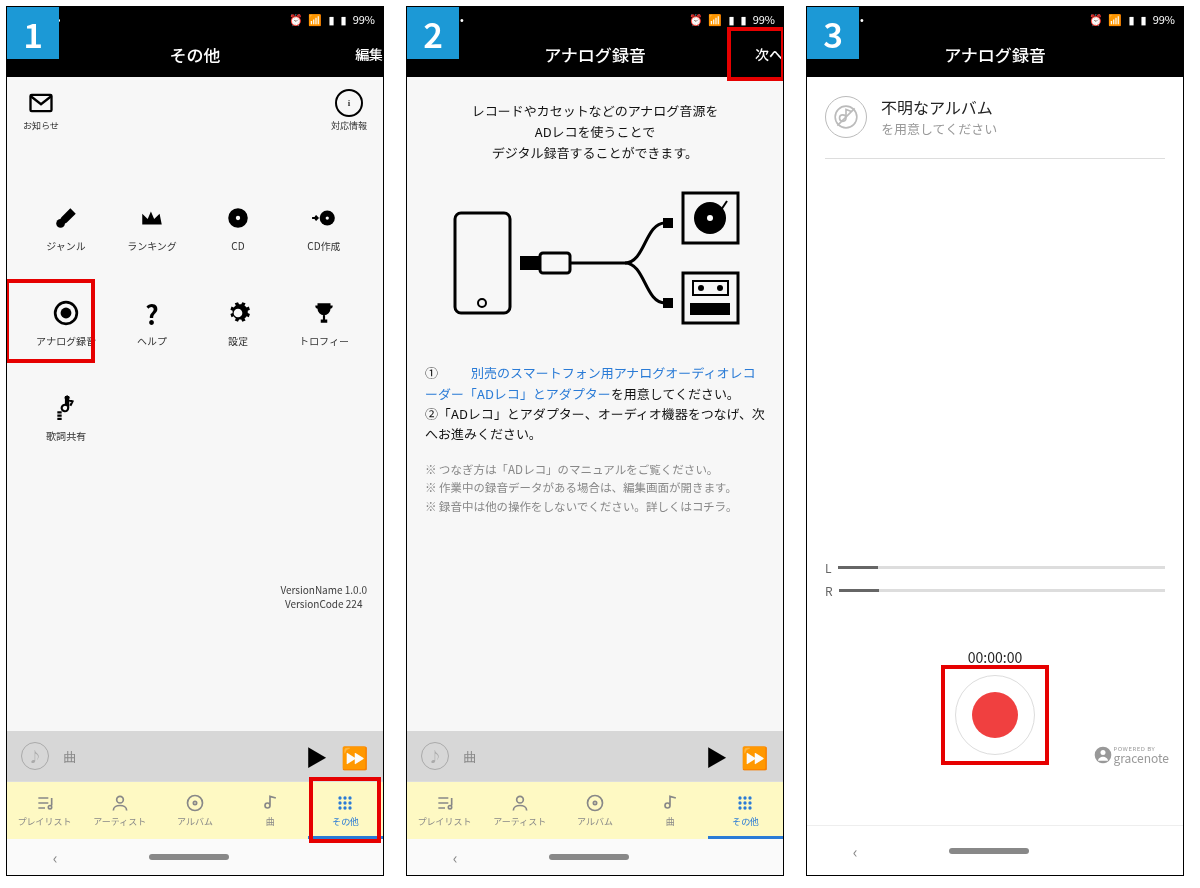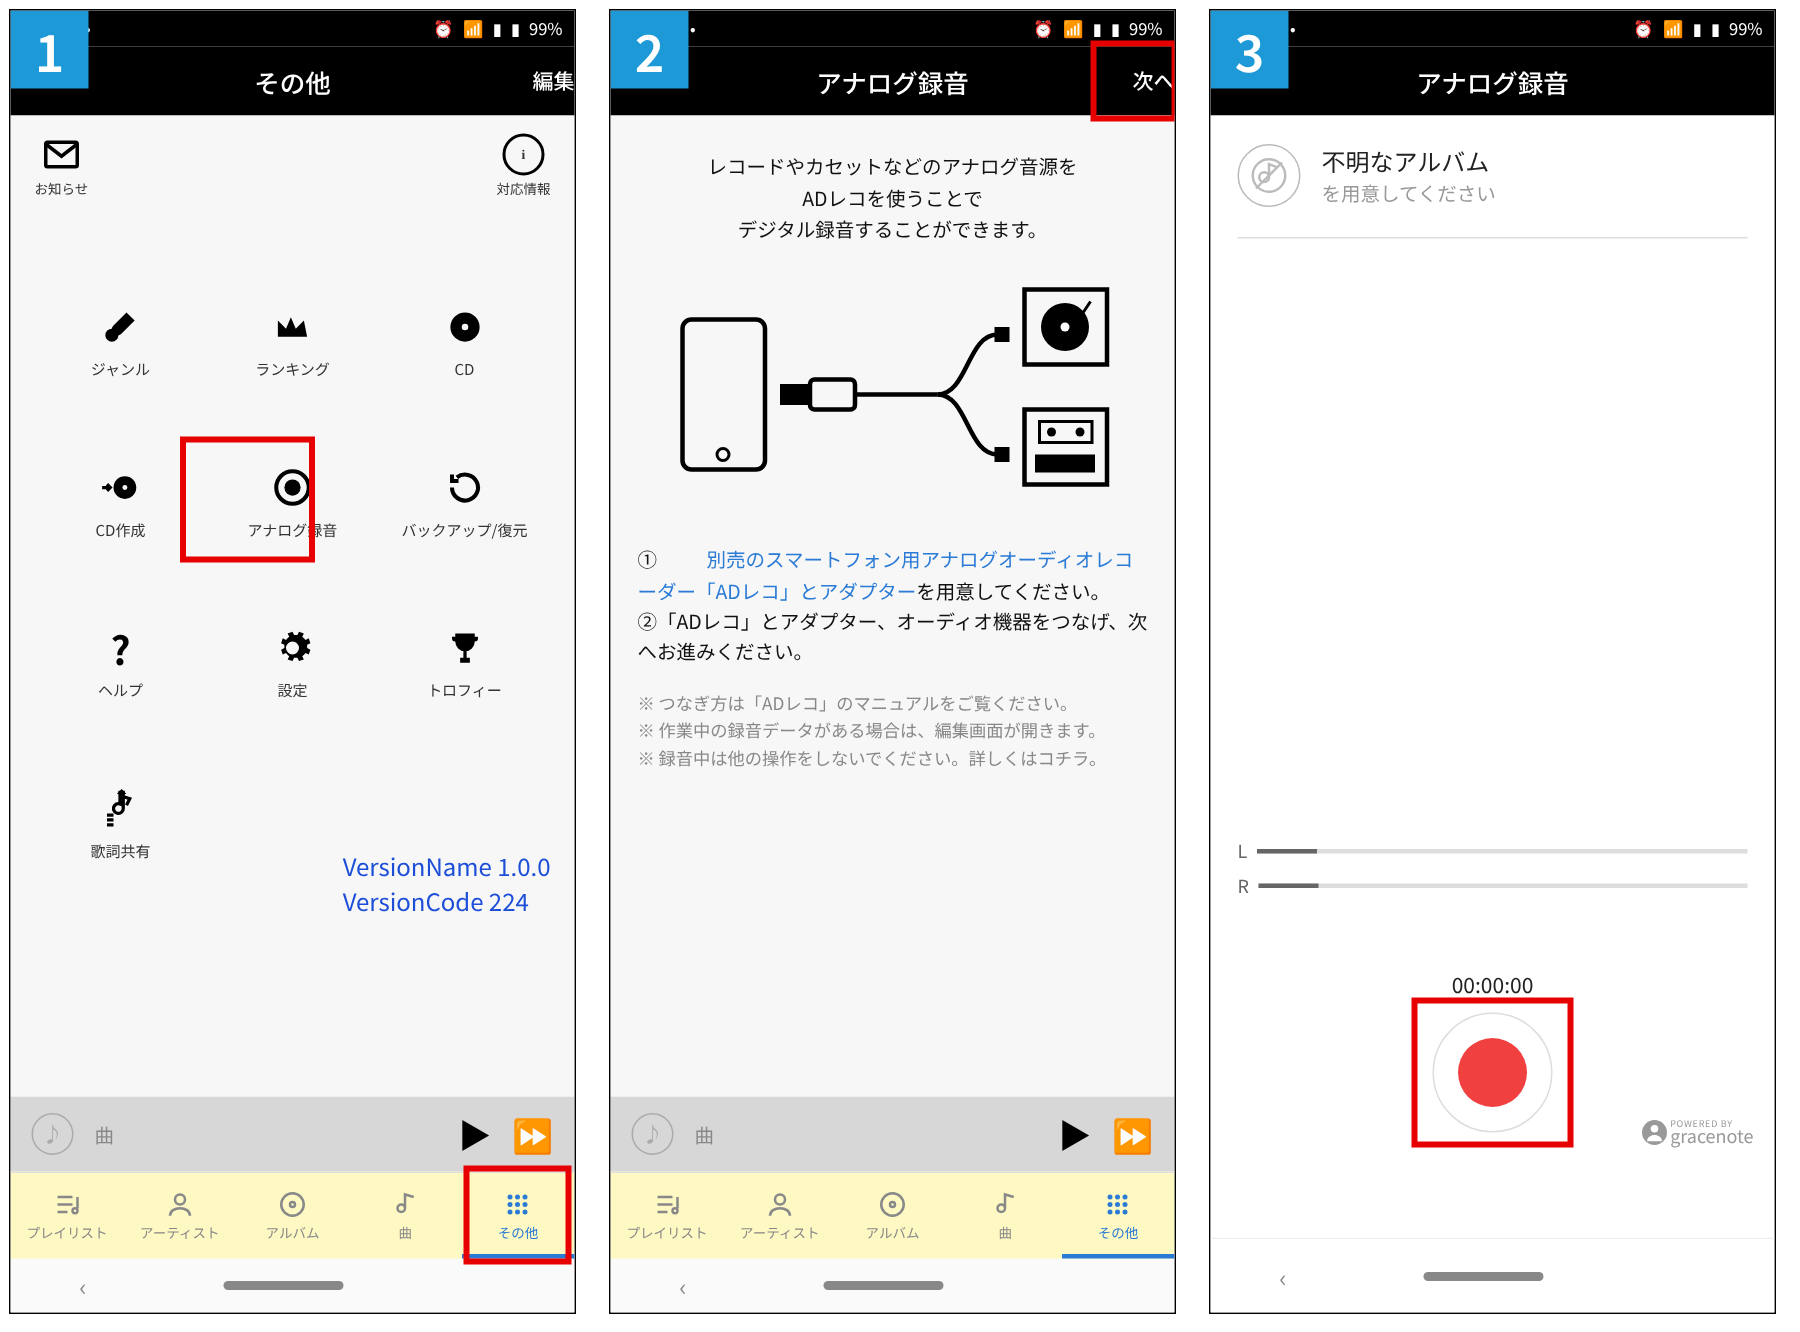--- a/index.html
+++ b/index.html
@@ -67,36 +67,36 @@
 
   
   .toprow { display: flex; justify-content: space-between; padding: 12px 16px; }
   .top-icon { display: flex; flex-direction: column; align-items: center; gap: 2px; font-size: 9px; color: #333; }
   .top-icon svg { width: 28px; height: 28px; stroke: #000; fill: none; stroke-width: 2; }
   .top-icon .circ { border:2px solid #000; border-radius:50%; width:28px; height:28px; display:flex; align-items:center; justify-content:center; font-family:serif; font-weight:bold; }
 
   .grid {
     margin-top: 60px;
     display: grid;
-    grid-template-columns: repeat(3, 1fr);
-    row-gap: 58px;
+    grid-template-columns: repeat(4, 1fr);
+    row-gap: 46px;
     padding: 0 16px;
   }
   .gitem { display: flex; flex-direction: column; align-items: center; gap: 6px; }
   .gitem .lab { font-size: 10px; color: #333; text-align: center; }
   .gicon { width: 28px; height: 28px; display:flex; align-items:center; justify-content:center; }
   .gicon svg { width: 26px; height: 26px; }
 
   .version {
     position: absolute;
     bottom: 120px;
     right: 16px;
-    text-align: left;
-    font-size: 16px;
-    color: #1d4ed8;
+    text-align: center;
+    font-size: 10px;
+    color: #404040;
     line-height: 1.4;
   }
 
   .playerbar {
     height: 50px;
     background: #d7d7d7;
     display: flex;
     align-items: center;
     padding: 0 14px;
     gap: 14px;
@@ -250,29 +250,20 @@
         <div class="red-highlight" style="top:-20px;left:-18px;width:90px;height:84px;"></div>
         <div class="gicon">
             <svg viewBox="0 0 24 24">
               <circle cx="12" cy="12" r="10" fill="none" stroke="#000" stroke-width="2.5"></circle>
               <circle cx="12" cy="12" r="5" fill="#000"></circle>
             </svg>
           </div>
         <span class="lab">アナログ録音</span>
       </div>
       <div class="gitem">
-        <div class="gicon">
-            <svg viewBox="0 0 24 24" fill="none" stroke="#000" stroke-width="2.5">
-              <path d="M4 12a8 8 0 1 0 3-6.2"></path>
-              <path d="M4 4v4h4"></path>
-            </svg>
-          </div>
-        <span class="lab">バックアップ/復元</span>
-      </div>
-      <div class="gitem">
         <div class="gicon" style="font-size:26px;font-weight:bold;">?</div>
         <span class="lab">ヘルプ</span>
       </div>
       <div class="gitem">
         <div class="gicon">
             <svg viewBox="0 0 24 24" fill="#000">
               <path d="M12 8a4 4 0 100 8 4 4 0 000-8zm9 4l2 1-1 3-2-1a9 9 0 01-2 2l1 2-3 1-1-2h-2l-1 2-3-1 1-2a9 9 0 01-2-2l-2 1-1-3 2-1v-2l-2-1 1-3 2 1a9 9 0 012-2l-1-2 3-1 1 2h2l1-2 3 1-1 2a9 9 0 012 2l2-1 1 3-2 1z"></path>
             </svg>
           </div>
         <span class="lab">設定</span>

